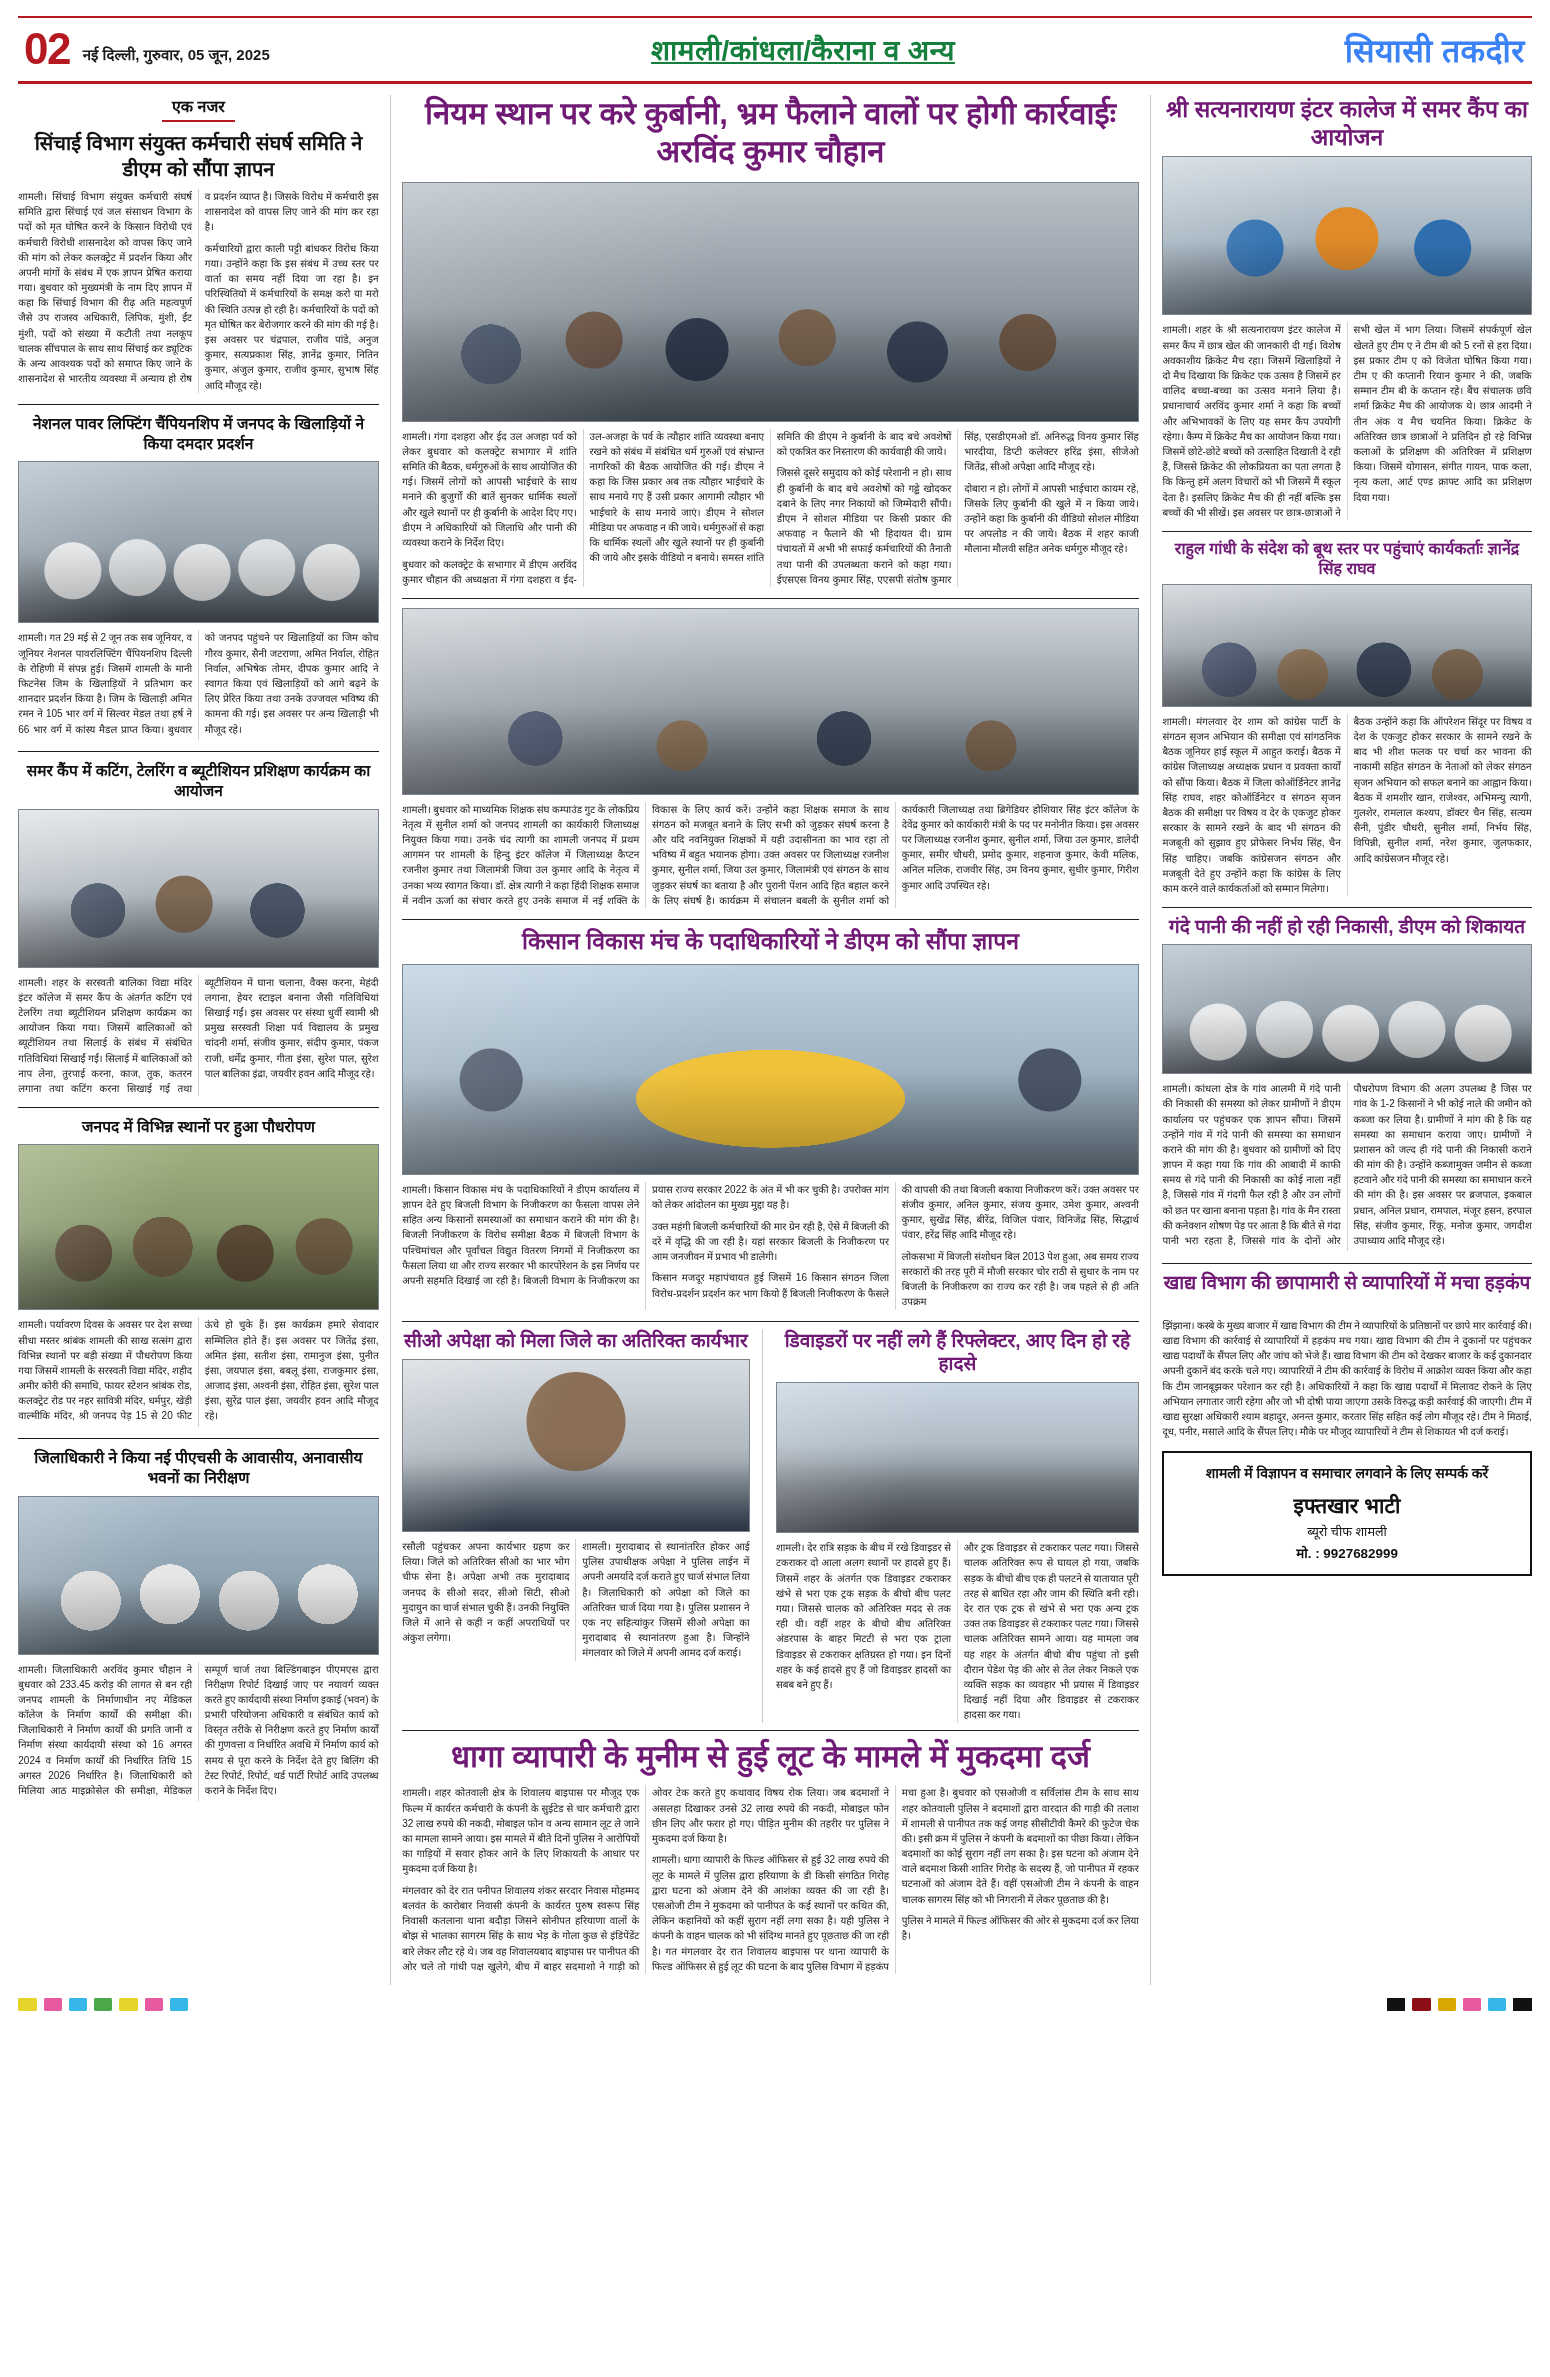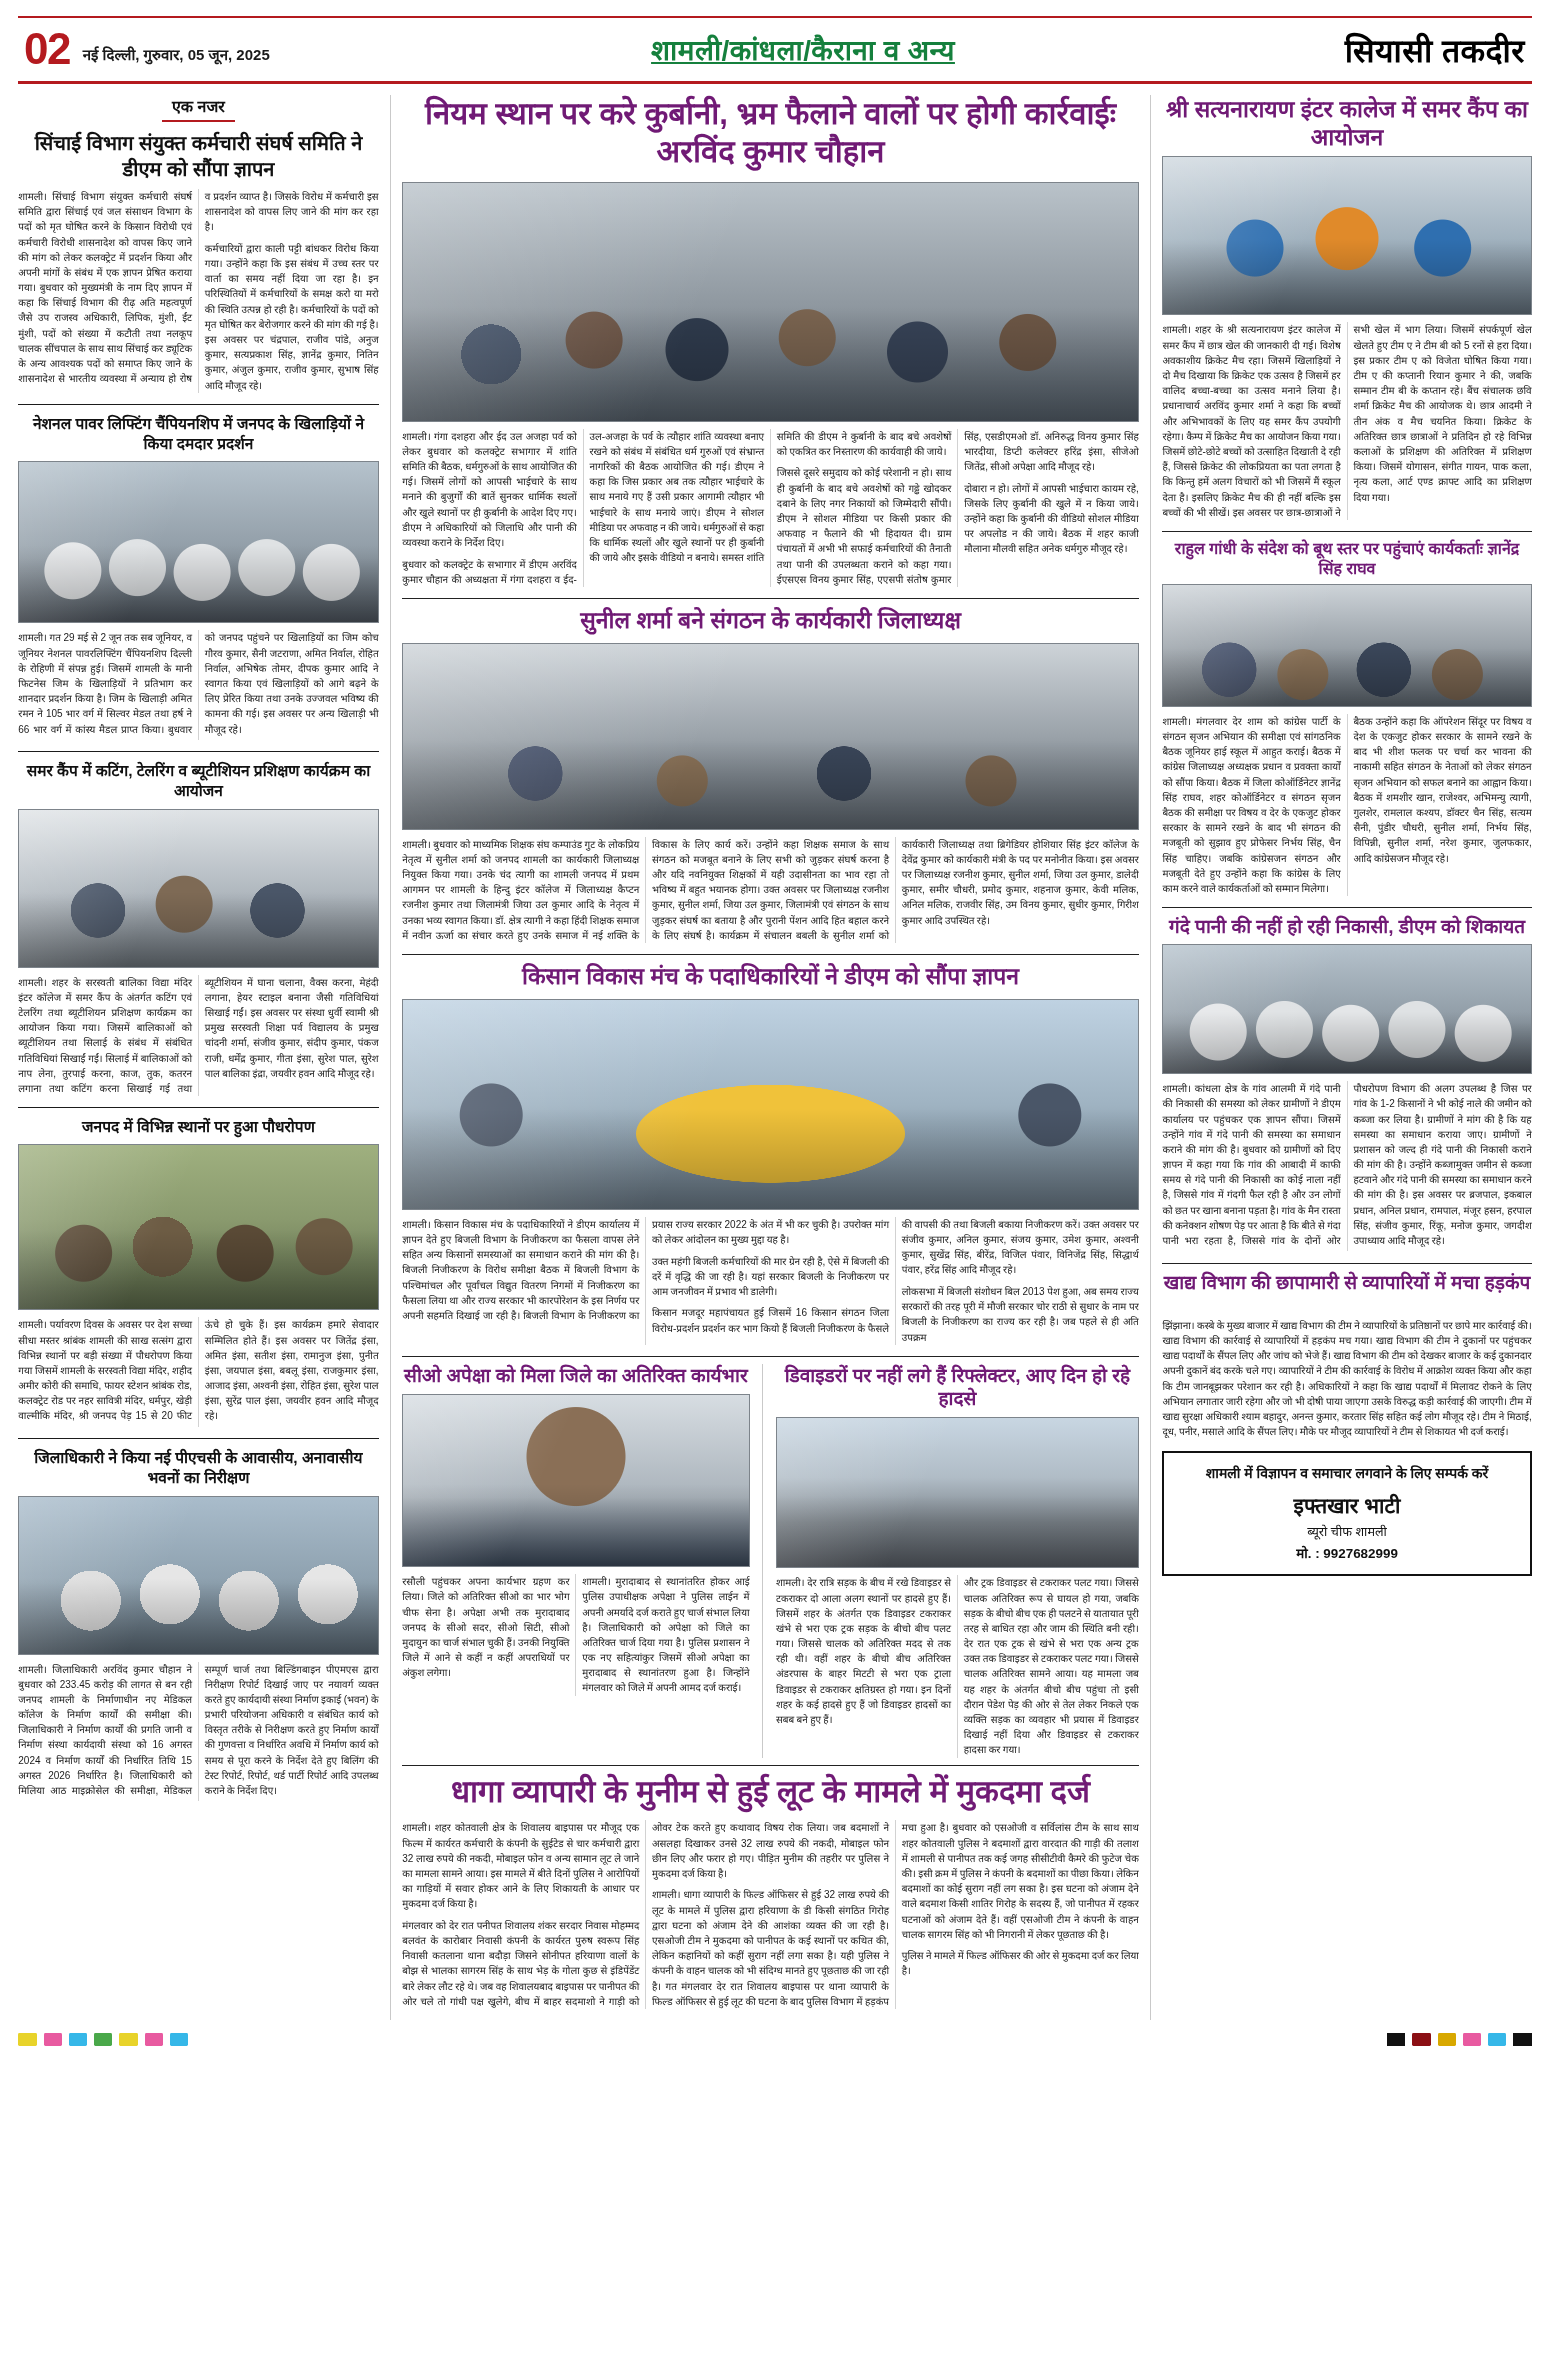--- a/index.html
+++ b/index.html
@@ -59,21 +59,21 @@
     text-decoration: underline;
   }
   .mh-right {
     width: 381px;
     display: flex;
     align-items: center;
     justify-content: flex-end;
     padding-right: 7px;
     font-size: 32px;
     font-weight: bold;
-    color: #000000;
+    color: #3b82f6;
     letter-spacing: 0.4px;
   }
 
   
   .content {
     display: flex;
     gap: 0;
     margin: 11.3px 18.3px 0 18.3px;
   }
   .col-left  { width: 373px; padding-right: 11.3px; border-right: 0.7px solid #c9c9c9; }
@@ -325,21 +325,20 @@
           <p>शामली। गंगा दशहरा और ईद उल अजहा पर्व को लेकर बुधवार को कलक्ट्रेट सभागार में शांति समिति की बैठक, धर्मगुरुओं के साथ आयोजित की गई। जिसमें लोगों को आपसी भाईचारे के साथ मनाने की बुजुर्गों की बातें सुनकर धार्मिक स्थलों और खुले स्थानों पर ही कुर्बानी के आदेश दिए गए। डीएम ने अधिकारियों को जिलाधि और पानी की व्यवस्था कराने के निर्देश दिए।</p>
           <p>बुधवार को कलक्ट्रेट के सभागार में डीएम अरविंद कुमार चौहान की अध्यक्षता में गंगा दशहरा व ईद-उल-अजहा के पर्व के त्यौहार शांति व्यवस्था बनाए रखने को संबंध में संबंधित धर्म गुरुओं एवं संभ्रान्त नागरिकों की बैठक आयोजित की गई। डीएम ने कहा कि जिस प्रकार अब तक त्यौहार भाईचारे के साथ मनाये गए हैं उसी प्रकार आगामी त्यौहार भी भाईचारे के साथ मनाये जाएं। डीएम ने सोशल मीडिया पर अफवाह न की जाये। धर्मगुरुओं से कहा कि धार्मिक स्थलों और खुले स्थानों पर ही कुर्बानी की जाये और इसके वीडियो न बनाये। समस्त शांति समिति की डीएम ने कुर्बानी के बाद बचे अवशेषों को एकत्रित कर निस्तारण की कार्यवाही की जाये।</p>
           <p>जिससे दूसरे समुदाय को कोई परेशानी न हो। साथ ही कुर्बानी के बाद बचे अवशेषों को गढ्ढे खोदकर दबाने के लिए नगर निकायों को जिम्मेदारी सौंपी। डीएम ने सोशल मीडिया पर किसी प्रकार की अफवाह न फैलाने की भी हिदायत दी। ग्राम पंचायतों में अभी भी सफाई कर्मचारियों की तैनाती तथा पानी की उपलब्धता कराने को कहा गया। ईएसएस विनय कुमार सिंह, एएसपी संतोष कुमार सिंह, एसडीएमओ डॉ. अनिरुद्ध विनय कुमार सिंह भारदीया, डिप्टी कलेक्टर हरिंद्र इंसा, सीजेओ जितेंद्र, सीओ अपेक्षा आदि मौजूद रहे।</p>
           <p>दोबारा न हो। लोगों में आपसी भाईचारा कायम रहे, जिसके लिए कुर्बानी की खुले में न किया जाये। उन्होंने कहा कि कुर्बानी की वीडियो सोशल मीडिया पर अपलोड न की जाये। बैठक में शहर काजी मौलाना मौलवी सहित अनेक धर्मगुरु मौजूद रहे।</p>
         </div>
       </div>
 
       <div class="rule-thin"></div>
 
       <div class="article">
-        <div class="headline h-lg">सुनील शर्मा बने संगठन के कार्यकारी जिलाध्यक्ष</div>
         <div class="photo ph-indoor" style="height:187px; margin-top:8.5px"></div>
         <div class="body-text cols3">
           <p>शामली। बुधवार को माध्यमिक शिक्षक संघ कम्पाउंड गुट के लोकप्रिय नेतृत्व में सुनील शर्मा को जनपद शामली का कार्यकारी जिलाध्यक्ष नियुक्त किया गया। उनके चंद त्यागी का शामली जनपद में प्रथम आगमन पर शामली के हिन्दु इंटर कॉलेज में जिलाध्यक्ष कैप्टन रजनीश कुमार तथा जिलामंत्री जिया उल कुमार आदि के नेतृत्व में उनका भव्य स्वागत किया। डॉ. क्षेत्र त्यागी ने कहा हिंदी शिक्षक समाज में नवीन ऊर्जा का संचार करते हुए उनके समाज में नई शक्ति के विकास के लिए कार्य करें। उन्होंने कहा शिक्षक समाज के साथ संगठन को मजबूत बनाने के लिए सभी को जुड़कर संघर्ष करना है और यदि नवनियुक्त शिक्षकों में यही उदासीनता का भाव रहा तो भविष्य में बहुत भयानक होगा। उक्त अवसर पर जिलाध्यक्ष रजनीश कुमार, सुनील शर्मा, जिया उल कुमार, जिलामंत्री एवं संगठन के साथ जुड़कर संघर्ष का बताया है और पुरानी पेंशन आदि हित बहाल करने के लिए संघर्ष है। कार्यक्रम में संचालन बबली के सुनील शर्मा को कार्यकारी जिलाध्यक्ष तथा ब्रिगेडियर होशियार सिंह इंटर कॉलेज के देवेंद्र कुमार को कार्यकारी मंत्री के पद पर मनोनीत किया। इस अवसर पर जिलाध्यक्ष रजनीश कुमार, सुनील शर्मा, जिया उल कुमार, डालेदी कुमार, समीर चौधरी, प्रमोद कुमार, शहनाज कुमार, केवी मलिक, अनिल मलिक, राजवीर सिंह, उम विनय कुमार, सुधीर कुमार, गिरीश कुमार आदि उपस्थित रहे।</p>
         </div>
       </div>
 
       <div class="rule-thin"></div>
 
       <div class="article">
         <div class="headline h-lg">किसान विकास मंच के पदाधिकारियों ने डीएम को सौंपा ज्ञापन</div>

